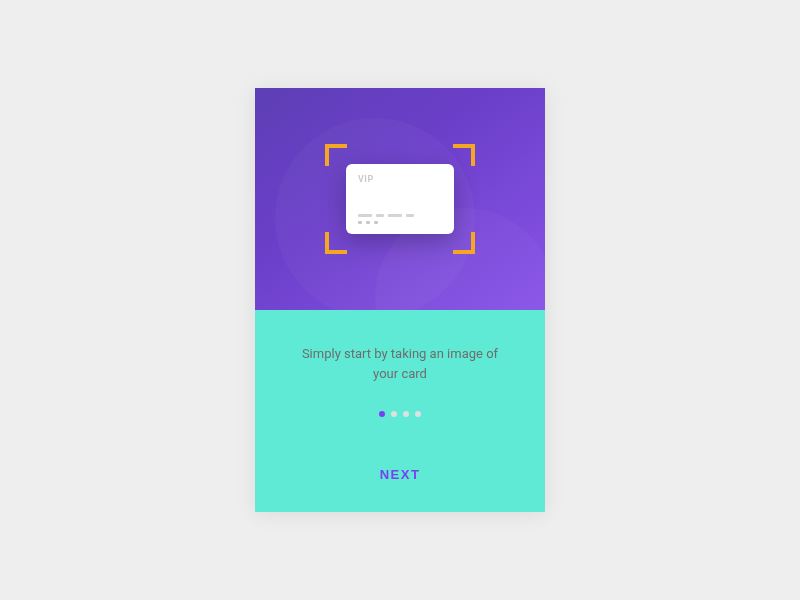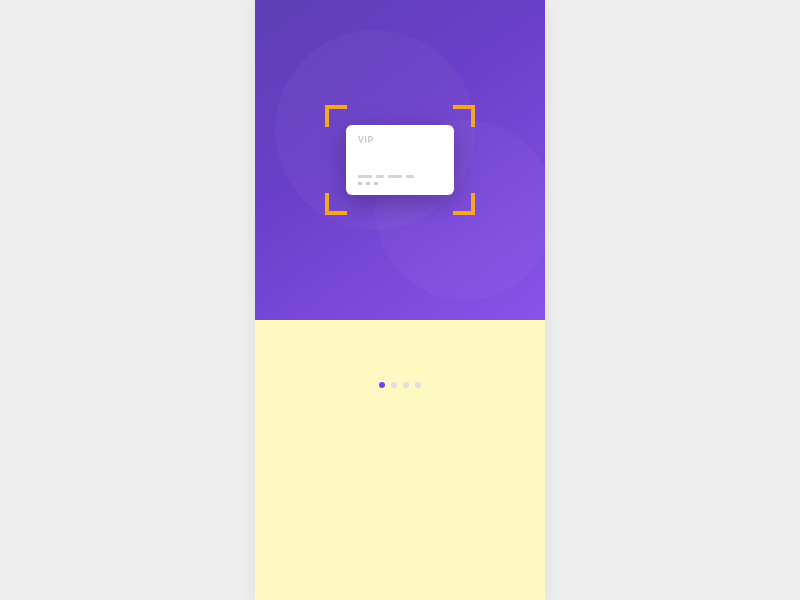--- a/index.html
+++ b/index.html
@@ -8,22 +8,22 @@
       height: 600px;
       background: #eeeeee;
       display: flex;
       align-items: center;
       justify-content: center;
       font-family: -apple-system, BlinkMacSystemFont, 'Segoe UI', Roboto, sans-serif;
       overflow: hidden;
     }
     .phone-screen {
       width: 290px;
-      height: 600px;
-      background: #fef9c3;
+      height: 424px;
+      background: #5eead4;
       display: flex;
       flex-direction: column;
       overflow: hidden;
       box-shadow: 0 2px 20px rgba(0,0,0,0.08);
     }
     .hero {
       height: 320px;
       background: linear-gradient(145deg, #5d3fb5 0%, #6b3fc9 40%, #8953e8 100%);
       position: relative;
       display: flex;
@@ -178,21 +178,25 @@
             <div class="dash w3"></div>
             <div class="dash w3"></div>
             <div class="dash w3"></div>
           </div>
         </div>
       </div>
     </div>
   </div>
 
   <div class="content">
+    <div class="subtitle">Simply start by taking an image of your card</div>
     <div class="pagination">
       <div class="dot active"></div>
       <div class="dot"></div>
       <div class="dot"></div>
       <div class="dot"></div>
     </div>
   </div>
 
+  <div class="footer">
+    <button class="next-btn">NEXT</button>
+  </div>
 </div>
 
 </body></html>

